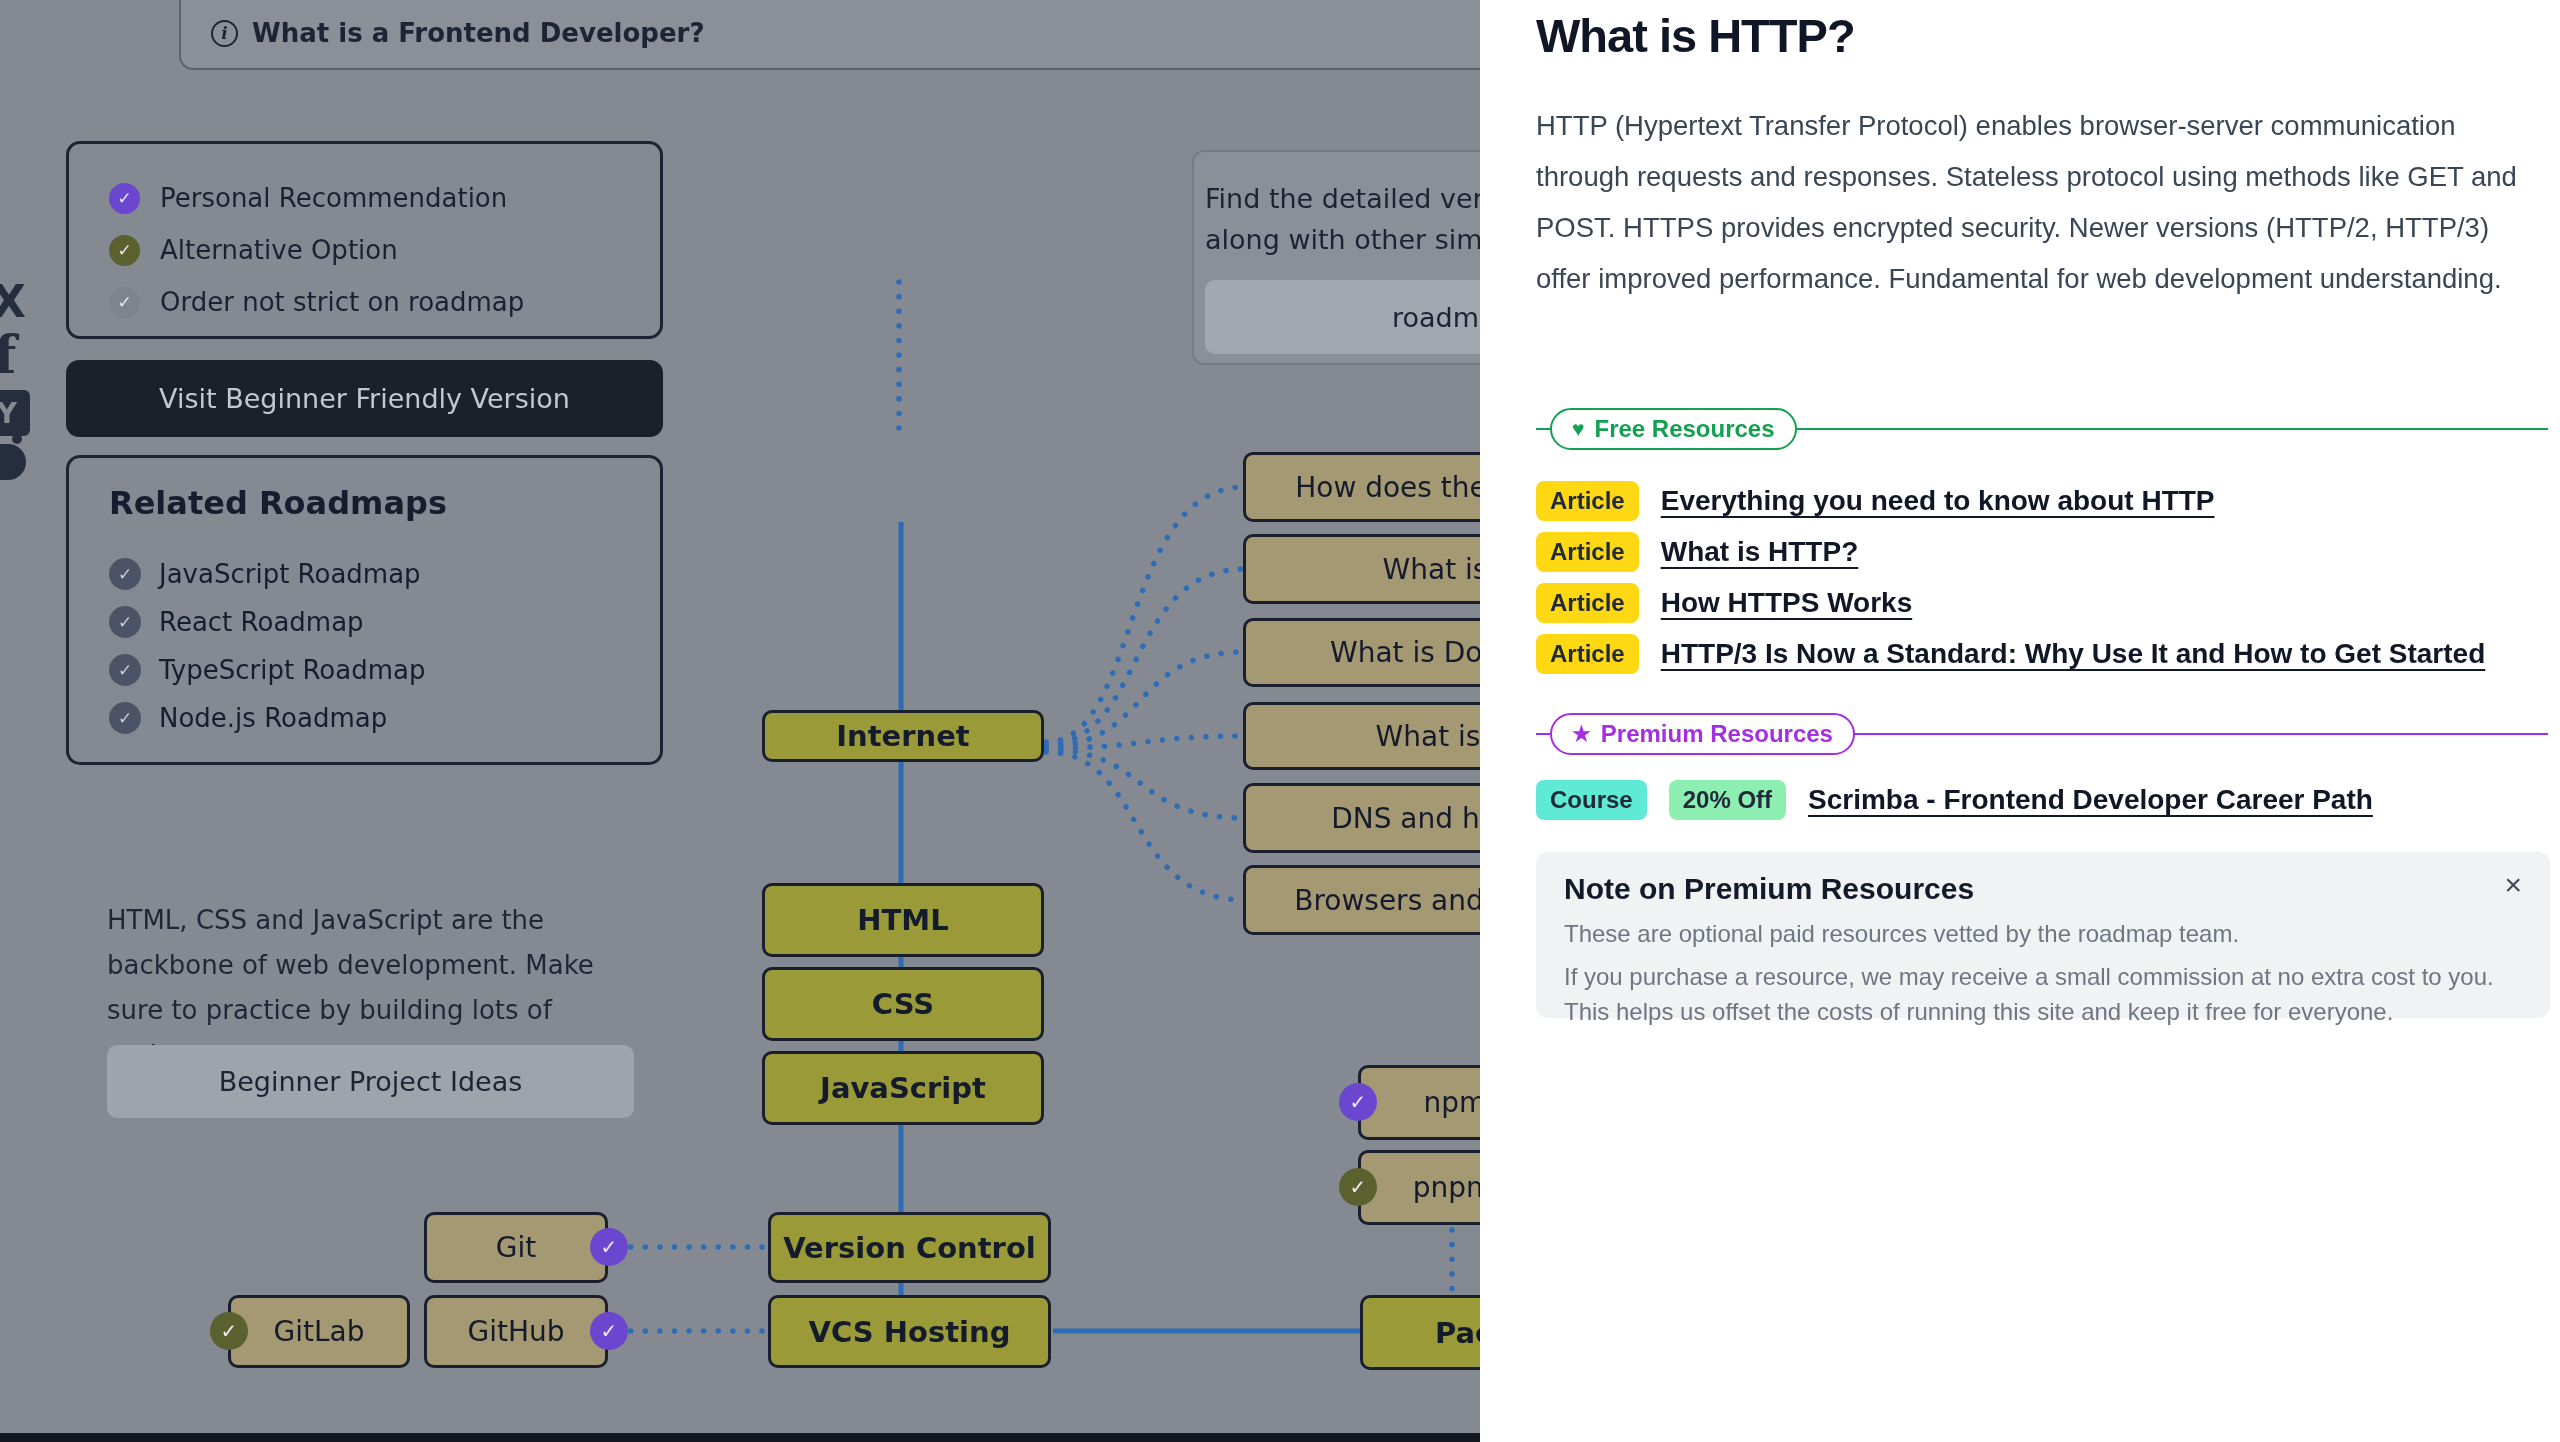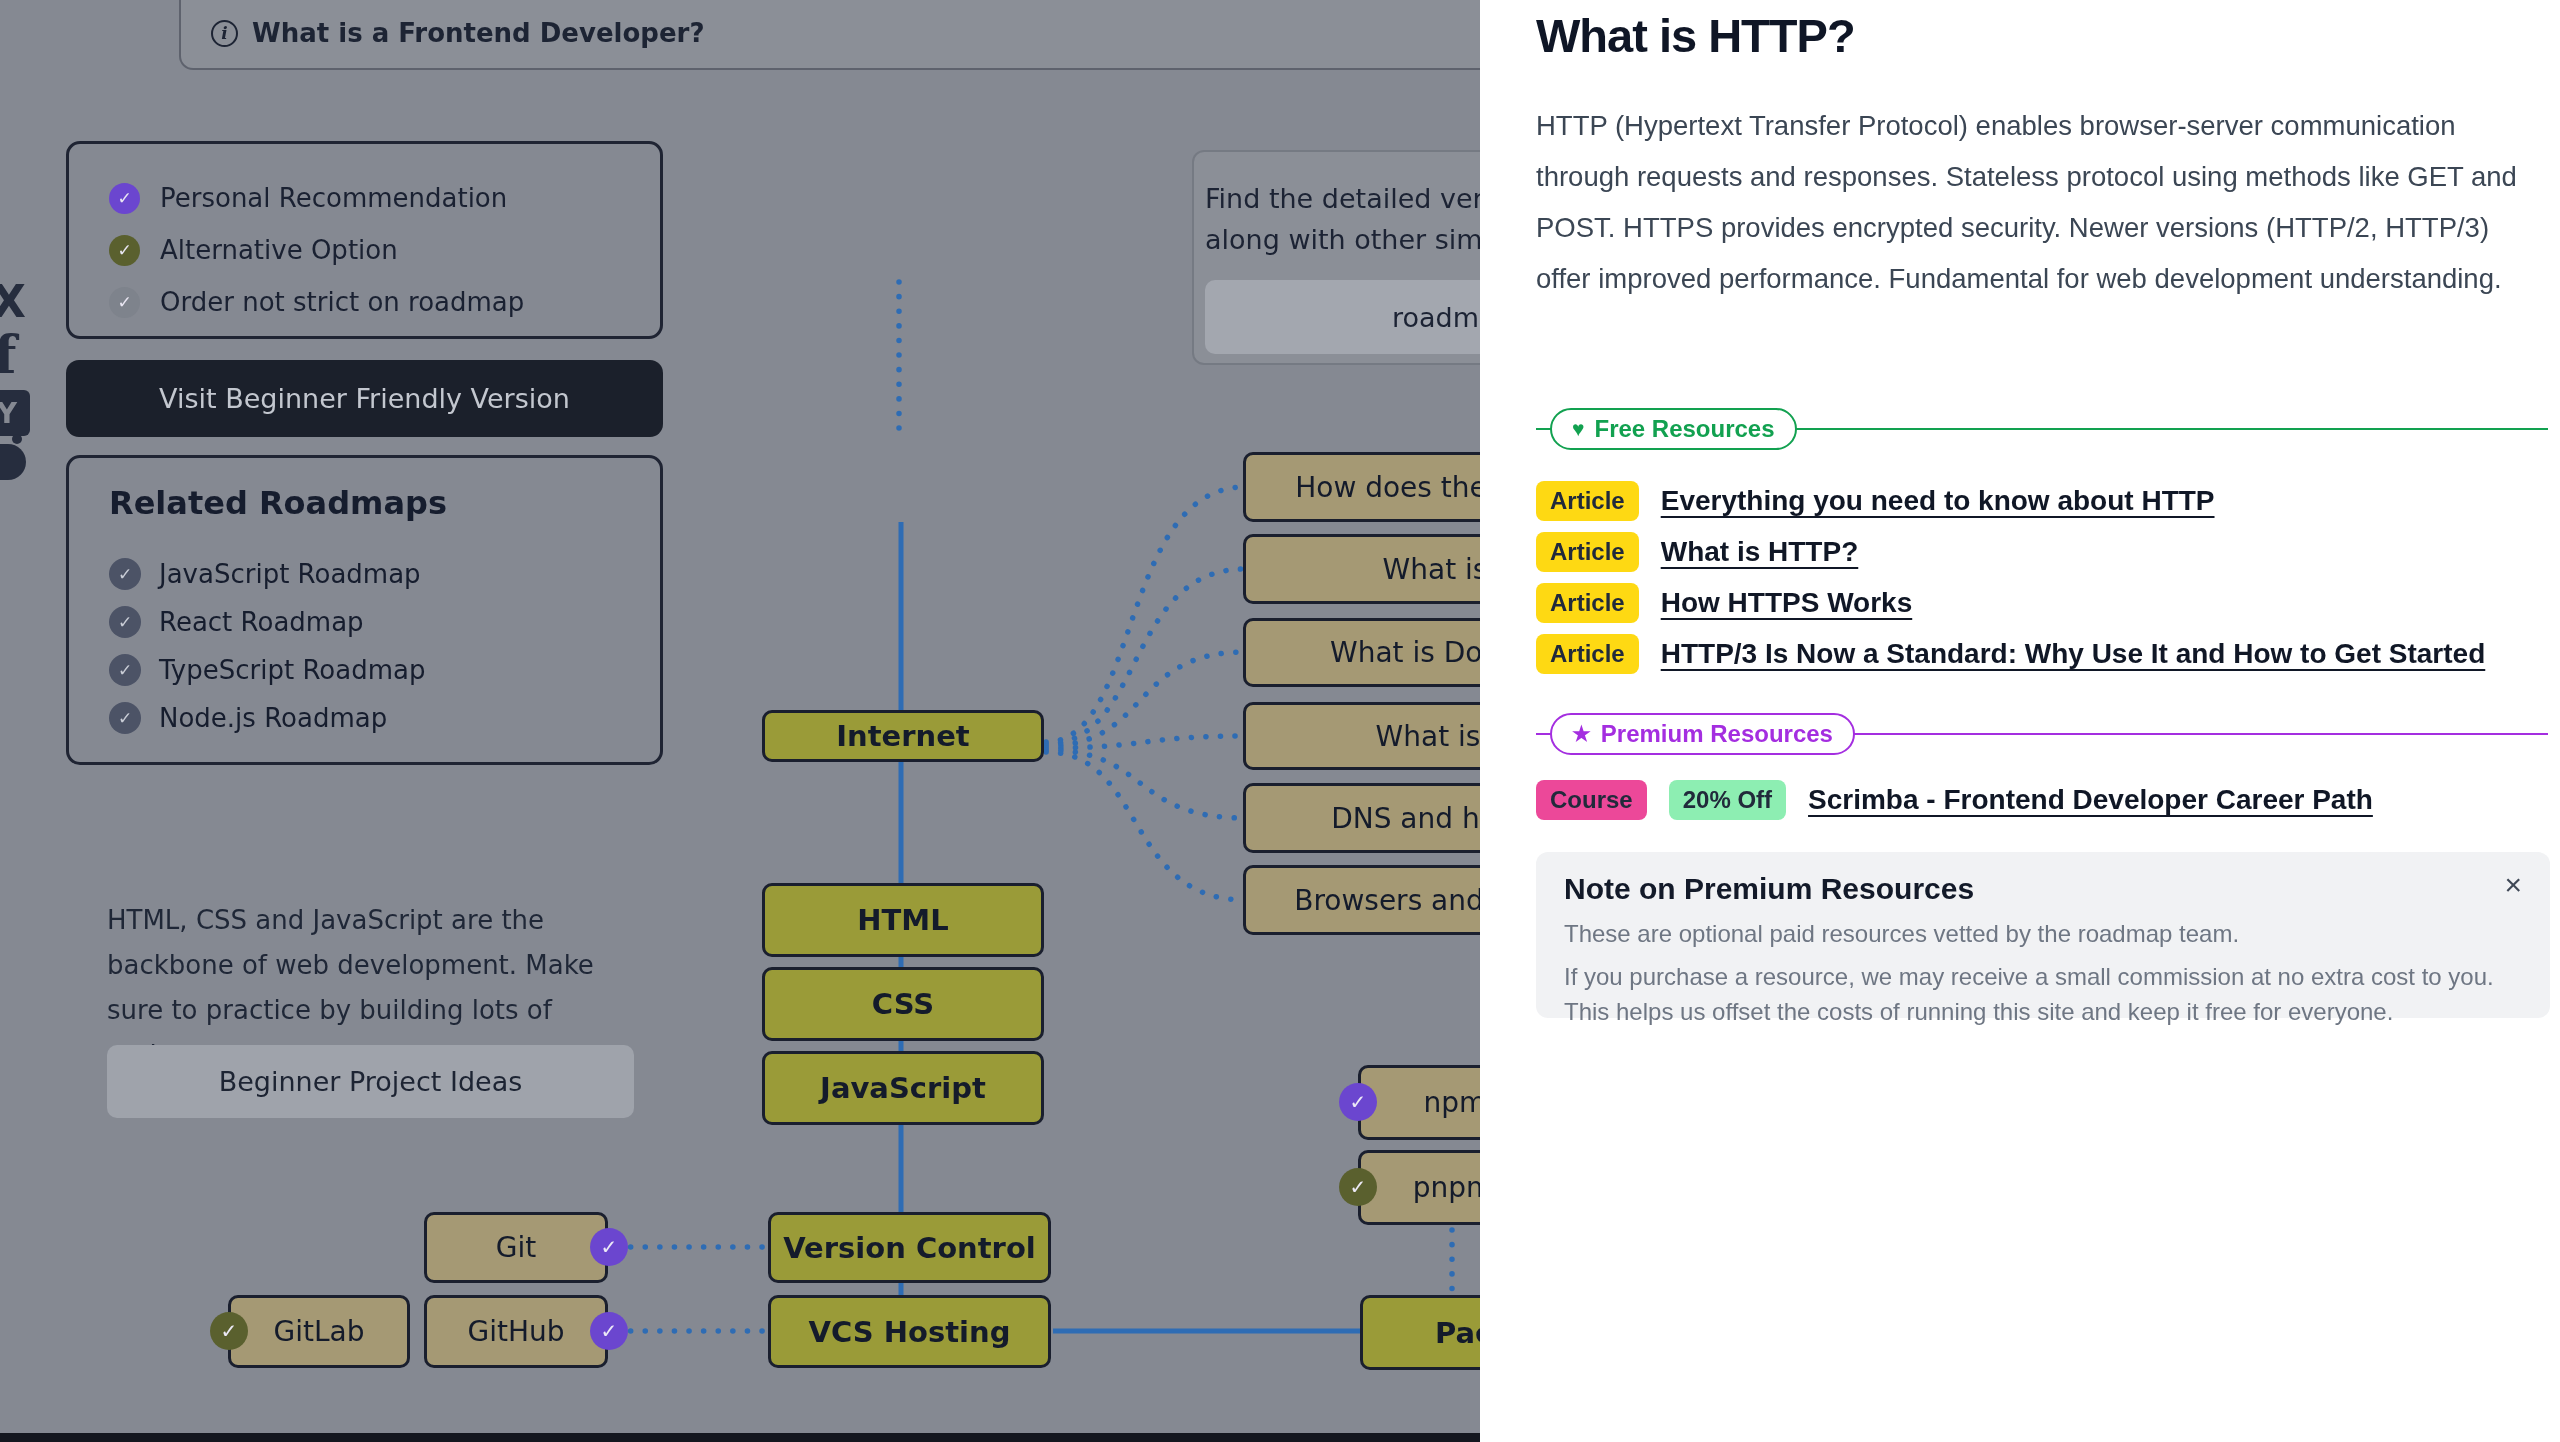--- a/index.html
+++ b/index.html
@@ -288,21 +288,21 @@
 
     <div class="divider-row" style="top:713px;">
       <div class="divider-line" style="background:#a42ee0;"></div>
       <div class="divider-pill" style="border-color:#a42ee0; color:#a42ee0;">
         <span class="pill-icon">★</span>
         <span>Premium Resources</span>
       </div>
     </div>
 
     <div class="res-row" style="top:778px;">
-      <span class="badge" style="background:#ec4899;">Course</span>
+      <span class="badge" style="background:#5eead4;">Course</span>
       <span class="badge" style="background:#8deeb2;">20% Off</span>
       <a class="res-link">Scrimba - Frontend Developer Career Path</a>
     </div>
 
     <div class="note-box">
       <div class="note-box-head">
         <span class="note-box-title">Note on Premium Resources</span>
         <span class="note-close">×</span>
       </div>
       <div class="note-box-body">

